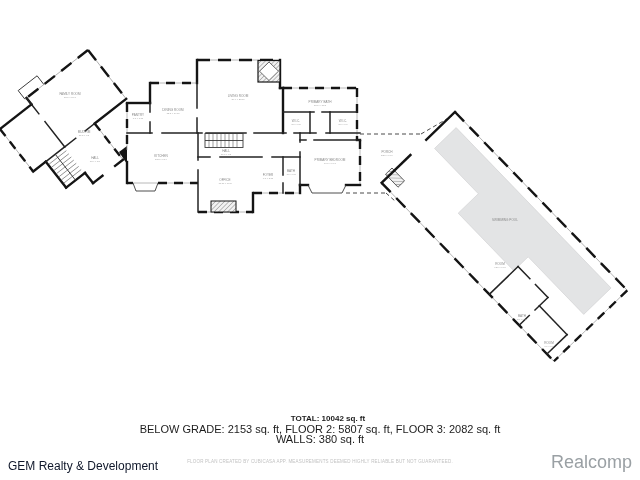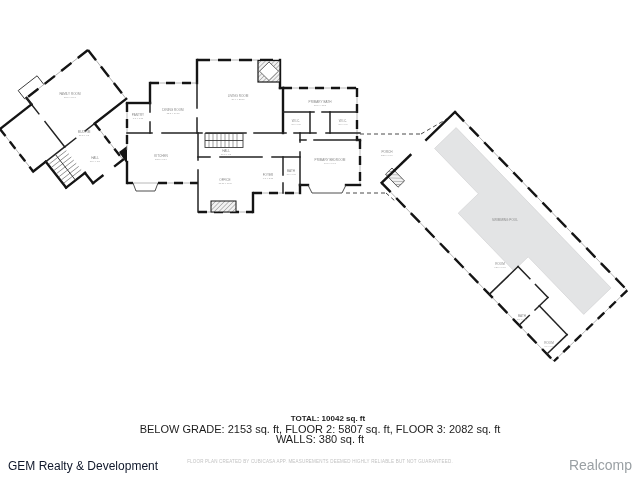--- a/index.html
+++ b/index.html
@@ -17,21 +17,21 @@
   .tread{stroke:#5a5a5a;stroke-width:0.6;}
   .room-name{font-family:"Liberation Sans",sans-serif;font-size:3.1px;fill:#8a8a8a;text-anchor:middle;}
   .room-dims{font-family:"Liberation Sans",sans-serif;font-size:2.5px;fill:#a5a5a5;text-anchor:middle;}
   
   #summary{position:absolute;left:0;top:414px;width:640px;text-align:center;color:#1c1c1c;}
   #summary .l1{font-size:8px;font-weight:bold;line-height:10px;padding-left:16px;}
   #summary .l {font-size:11px;line-height:10px;}
   #disclaimer{position:absolute;left:0;top:459px;width:640px;text-align:center;
               font-size:4.5px;color:#c2c2c2;letter-spacing:0.2px;}
   #brand-left{position:absolute;left:8px;bottom:7px;font-size:12px;color:#0f172a;}
-  #brand-right{position:absolute;right:8px;bottom:7px;font-size:14px;color:#9aa0a4;}
+  #brand-right{position:absolute;right:8px;bottom:7px;font-size:18px;color:#9aa0a4;}
 </style>
 </head>
 <body>
 
 <div id="page">
 
 <svg id="plan-svg" width="640" height="480" viewBox="0 0 640 480" xmlns="http://www.w3.org/2000/svg">
   <defs>
     <pattern id="hatch" width="3.2" height="3.2" patternUnits="userSpaceOnUse" patternTransform="rotate(45)">
       <rect width="3.2" height="3.2" fill="#f2f2f2"></rect>

